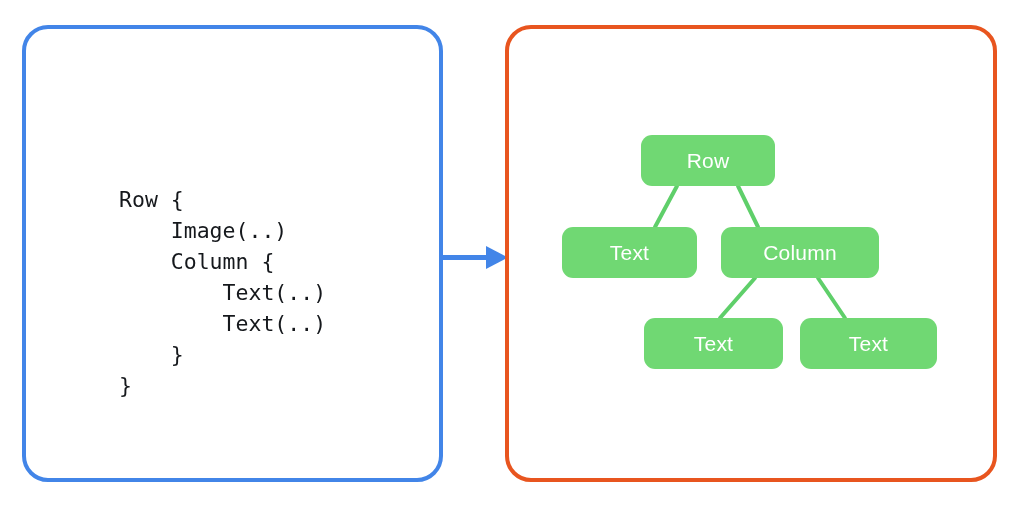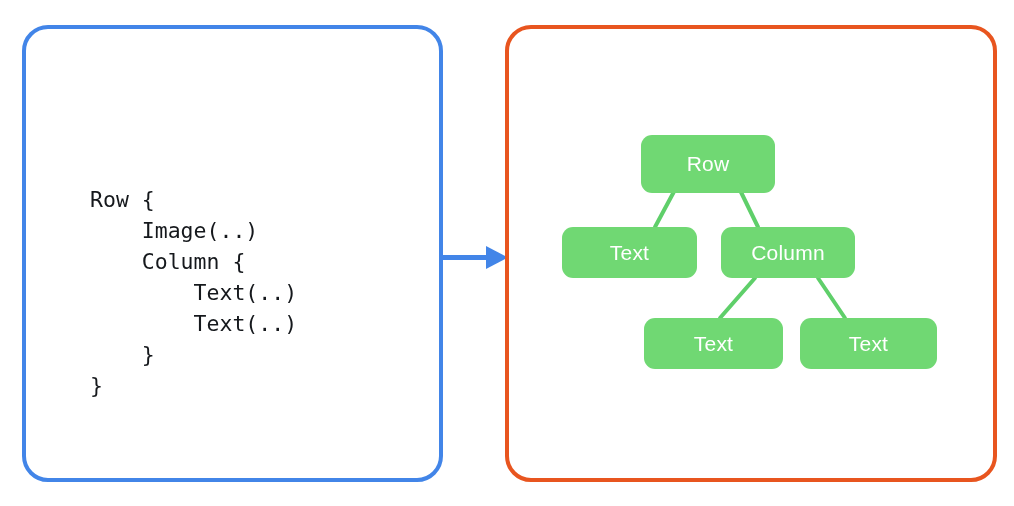--- a/index.html
+++ b/index.html
@@ -41,21 +41,21 @@
     left: 505px;
     top: 25px;
     width: 492px;
     height: 457px;
     border: 4px solid #e8551f;
   }
 
   
   .code-block {
     position: absolute;
-    left: 64px;
+    left: 93px;
     top: 155px;
     margin: 0;
     font-family: "DejaVu Sans Mono", "Liberation Mono", monospace;
     font-size: 21.5px;
     line-height: 31px;
     color: #15181c;
     white-space: pre;
     letter-spacing: 0px;
   }
 
@@ -85,23 +85,23 @@
     align-items: center;
     justify-content: center;
     color: #ffffff;
     font-family: "Liberation Sans", sans-serif;
     font-size: 21px;
     font-weight: 400;
     letter-spacing: 0.2px;
     box-sizing: border-box;
   }
 
-  .node-row    { left: 641px; top: 135px; width: 134px; height: 58px; }
+  .node-row    { left: 641px; top: 135px; width: 134px; height: 51px; }
   .node-image  { left: 562px; top: 227px; width: 135px; height: 51px; }
-  .node-column { left: 721px; top: 227px; width: 134px; height: 51px; }
+  .node-column { left: 721px; top: 227px; width: 158px; height: 51px; }
   .node-text1  { left: 644px; top: 318px; width: 139px; height: 51px; }
   .node-text2  { left: 800px; top: 318px; width: 137px; height: 51px; }
 </style>
 </head>
 <body>
 
 <div class="stage">
 
   <div class="panel panel-code">
     <pre class="code-block">Row {

